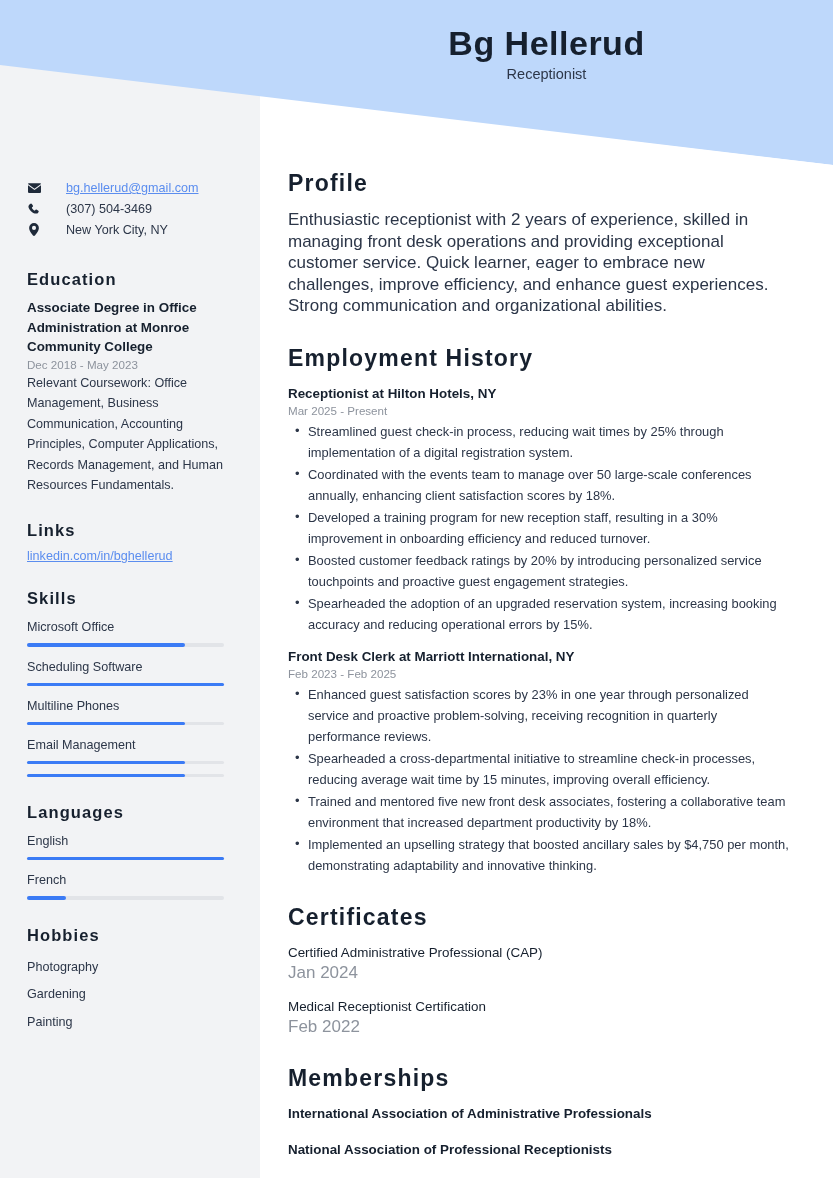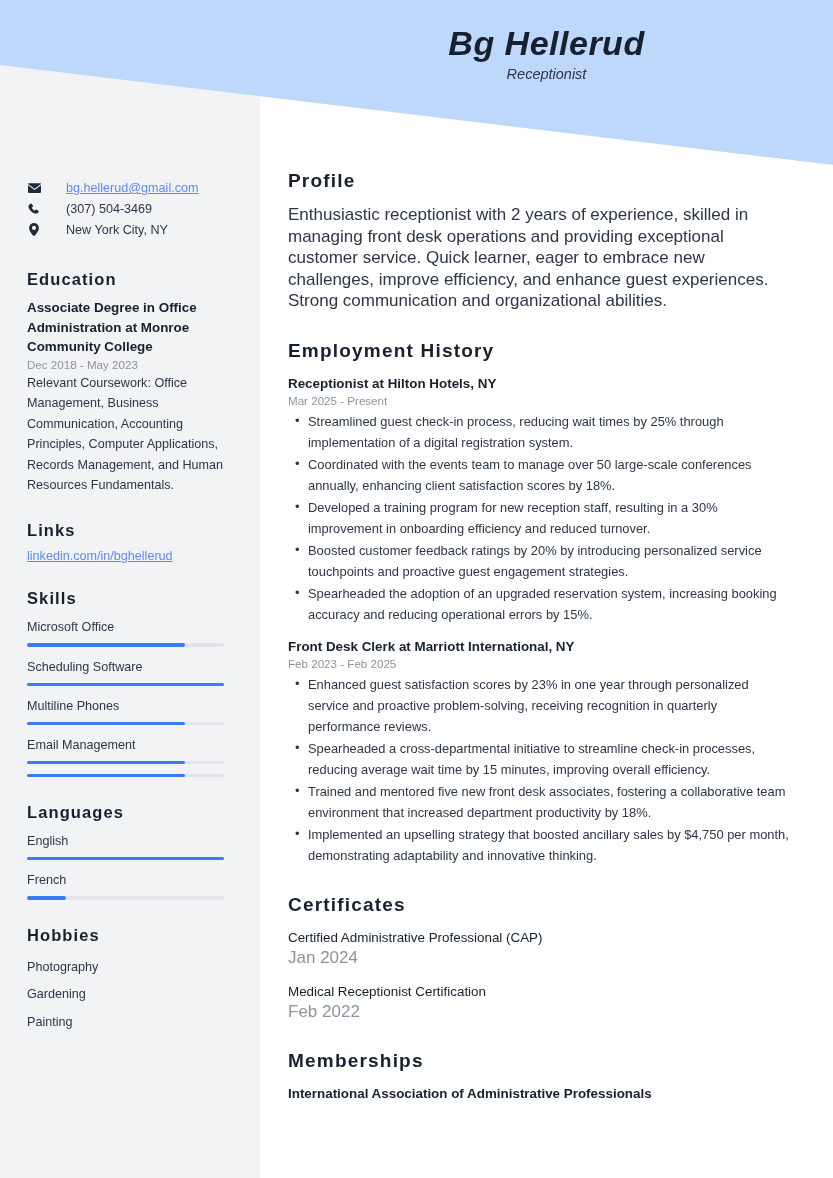--- a/index.html
+++ b/index.html
@@ -29,21 +29,20 @@
   .banner-white-wedge {
     position: absolute; left: 260px; top: 0; width: 573px; height: 170px;
     background: #ffffff;
     -webkit-clip-path: polygon(0 98px, 573px 165px, 573px 170px, 0 170px);
     clip-path: polygon(0 98px, 573px 165px, 573px 170px, 0 170px);
   }
 
   .header-text {
     position: absolute; left: 260px; top: 24px; width: 573px;
     text-align: center;
-    font-style: italic;
   }
   .name {
     font-size: 34px; font-weight: 700; color: #16202e;
     letter-spacing: 0.5px; line-height: 1.15;
   }
   .job-title { font-size: 14.5px; color: #2c3648; margin-top: 3px; }
 
   
   .sidebar {
     position: absolute; left: 0; top: 0; width: 260px; height: 1178px;
@@ -81,21 +80,21 @@
   .meter-fill { position: absolute; left: 0; top: 0; height: 3.2px; background: #3b7bf5; border-radius: 2px; }
 
   .hobby-item { font-size: 12.6px; color: #2c3648; line-height: 27.5px; }
 
   
   .main {
     position: absolute; left: 260px; top: 0; width: 573px;
     padding: 170px 40px 0 28px;
   }
   .main-h {
-    font-size: 19px; font-weight: 700; color: #16202e;
+    font-size: 23px; font-weight: 700; color: #16202e;
     letter-spacing: 1.2px; margin-bottom: 12px;
   }
   .main-section { margin-bottom: 28px; }
   .para { font-size: 17px; color: #2c3648; line-height: 21.5px; }
 
   .job { margin-bottom: 12px; }
   .job-head { font-size: 13.4px; font-weight: 700; color: #16202e; line-height: 19px; }
   .job-date { font-size: 11.6px; color: #8d939d; margin: 1px 0 4px; }
   ul.bullets { list-style: none; padding-left: 0; margin: 0; }
   ul.bullets li {
@@ -269,16 +268,17 @@
       </div>
       <div class="cert">
         <div class="cert-title">Medical Receptionist Certification</div>
         <div class="cert-date">Feb 2022</div>
       </div>
     </div>
 
     <div class="main-section">
       <div class="main-h">Memberships</div>
       <div class="member">International Association of Administrative Professionals</div>
+      <div class="member">National Association of Professional Receptionists</div>
     </div>
 
   </div>
 </div>
 
 </body></html>

